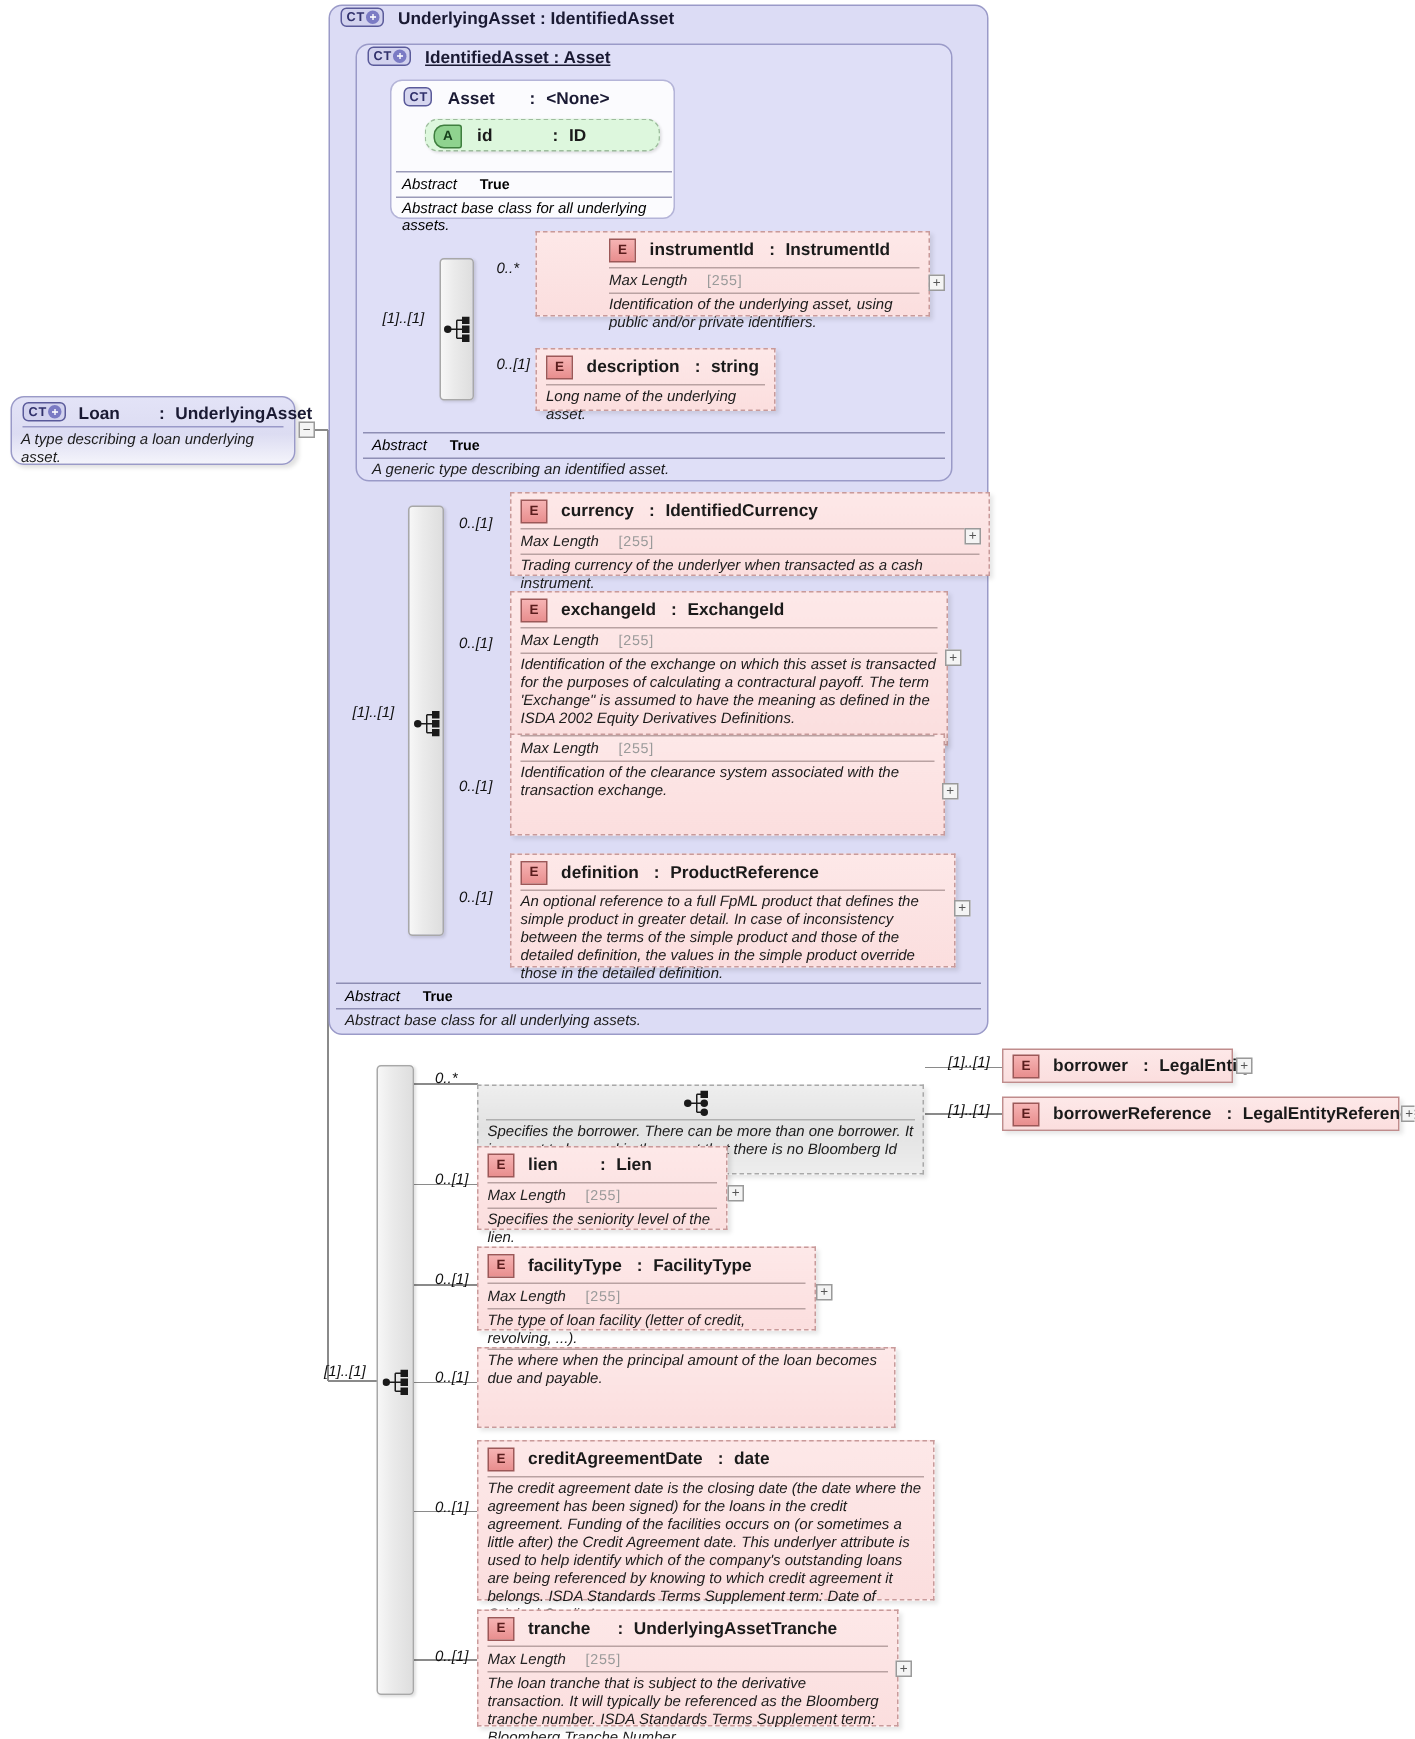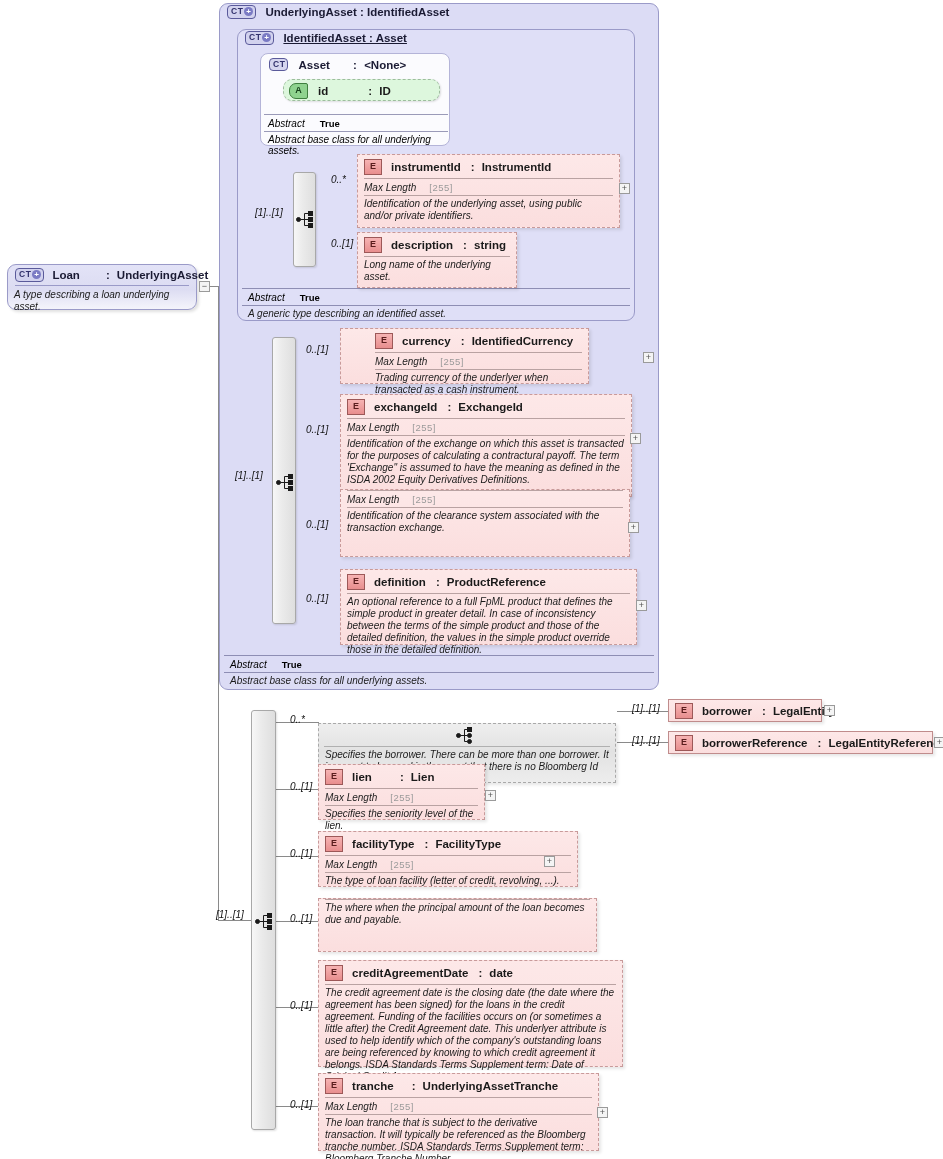--- a/index.html
+++ b/index.html
@@ -337,39 +337,39 @@
     <path d="M4.5,8.5 H8.5" fill="none"></path>
     <path d="M8.5,2.5 V14.5" fill="none"></path>
     <path d="M8.5,2.5 H12.5 M8.5,8.5 H12.5 M8.5,14.5 H12.5" fill="none"></path>
     <rect x="12.5" y="0.5" width="4" height="4"></rect>
     <rect x="12.5" y="6.5" width="4" height="4"></rect>
     <rect x="12.5" y="12.5" width="4" height="4"></rect>
   </g>
 </svg>
 <div class="abs card" style="left:255px;top:207px;">[1]..[1]</div>
 
-<div class="abs el-box" style="left:357px;top:154px;width:263px;height:74px;">
+<div class="abs el-box" style="left:357px;top:154px;width:263px;height:57px;padding-left:42px;">
   <div class="el-hdr">
     <span class="el-icon">E</span>
     <span class="el-name">instrumentId</span>
     <span class="el-name" style="margin-left:7px;">:</span>
     <span class="el-name" style="margin-left:4px;">InstrumentId</span>
   </div>
   <div class="el-sep"></div>
   <div class="facet-row">
     <span class="facet-name">Max Length</span>
     <span class="facet-val">[255]</span>
   </div>
   <div class="el-sep"></div>
   <div class="doc">Identification of the underlying asset, using public and/or private identifiers.</div>
 </div>
 <div class="abs card" style="left:331px;top:174px;">0..*</div>
 <div class="abs expander" style="left:619px;top:183px;"></div>
 
-<div class="abs el-box" style="left:357px;top:232px;width:160px;height:56px;">
+<div class="abs el-box" style="left:357px;top:232px;width:160px;height:42px;">
   <div class="el-hdr">
     <span class="el-icon">E</span>
     <span class="el-name">description</span>
     <span class="el-name" style="margin-left:7px;">:</span>
     <span class="el-name" style="margin-left:4px;">string</span>
   </div>
   <div class="el-sep"></div>
   <div class="doc">Long name of the underlying asset.</div>
 </div>
 <div class="abs card" style="left:331px;top:238px;">0..[1]</div>
@@ -381,21 +381,21 @@
     <path d="M4.5,8.5 H8.5" fill="none"></path>
     <path d="M8.5,2.5 V14.5" fill="none"></path>
     <path d="M8.5,2.5 H12.5 M8.5,8.5 H12.5 M8.5,14.5 H12.5" fill="none"></path>
     <rect x="12.5" y="0.5" width="4" height="4"></rect>
     <rect x="12.5" y="6.5" width="4" height="4"></rect>
     <rect x="12.5" y="12.5" width="4" height="4"></rect>
   </g>
 </svg>
 <div class="abs card" style="left:235px;top:470px;">[1]..[1]</div>
 
-<div class="abs el-box" style="left:340px;top:328px;width:249px;height:56px;padding-left:28px;">
+<div class="abs el-box" style="left:340px;top:328px;width:320px;height:56px;">
   <div class="el-hdr">
     <span class="el-icon">E</span>
     <span class="el-name">currency</span>
     <span class="el-name" style="margin-left:7px;">:</span>
     <span class="el-name" style="margin-left:4px;">IdentifiedCurrency</span>
   </div>
   <div class="el-sep"></div>
   <div class="facet-row">
     <span class="facet-name">Max Length</span>
     <span class="facet-val">[255]</span>
@@ -515,21 +515,21 @@
   <div class="facet-row">
     <span class="facet-name">Max Length</span>
     <span class="facet-val">[255]</span>
   </div>
   <div class="el-sep"></div>
   <div class="doc">Specifies the seniority level of the lien.</div>
 </div>
 <div class="abs card" style="left:290px;top:781px;">0..[1]</div>
 <div class="abs expander" style="left:485px;top:790px;"></div>
 
-<div class="abs el-box" style="left:318px;top:831px;width:260px;height:56px;">
+<div class="abs el-box" style="left:318px;top:831px;width:226px;height:56px;">
   <div class="el-hdr">
     <span class="el-icon">E</span>
     <span class="el-name">facilityType</span>
     <span class="el-name" style="margin-left:7px;">:</span>
     <span class="el-name" style="margin-left:4px;">FacilityType</span>
   </div>
   <div class="el-sep"></div>
   <div class="facet-row">
     <span class="facet-name">Max Length</span>
     <span class="facet-val">[255]</span>

